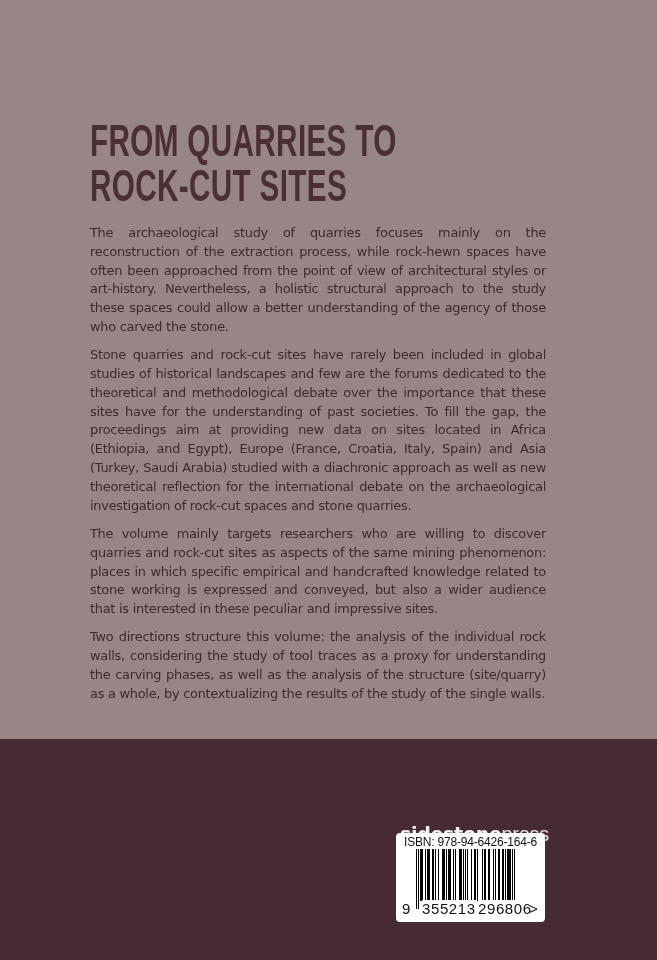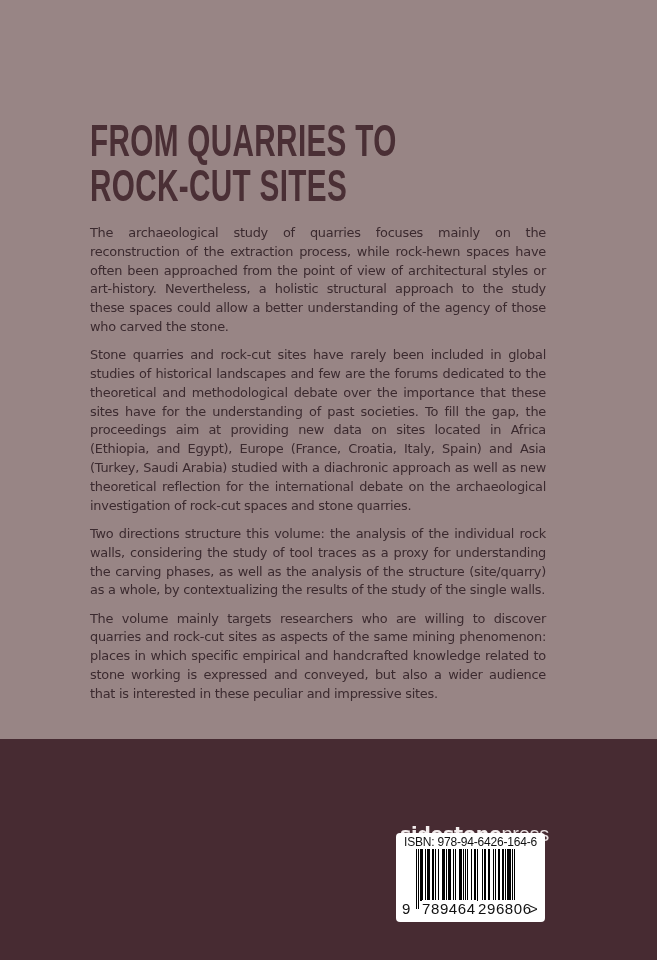--- a/index.html
+++ b/index.html
@@ -99,22 +99,22 @@
 <div class="lower"></div>
 
 <h1 class="title">
   <span class="line">FROM QUARRIES TO</span>
   <span class="line">ROCK-CUT SITES</span>
 </h1>
 
 <div class="body-text">
   <p>The archaeological study of quarries focuses mainly on the reconstruction of the extraction process, while rock-hewn spaces have often been approached from the point of view of architectural styles or art-history. Nevertheless, a holistic structural approach to the study these spaces could allow a better understanding of the agency of those who carved the stone.</p>
   <p>Stone quarries and rock-cut sites have rarely been included in global studies of historical landscapes and few are the forums dedicated to the theoretical and methodological debate over the importance that these sites have for the understanding of past societies. To fill the gap, the proceedings aim at providing new data on sites located in Africa (Ethiopia, and Egypt), Europe (France, Croatia, Italy, Spain) and Asia (Turkey, Saudi Arabia) studied with a diachronic approach as well as new theoretical reflection for the international debate on the archaeological investigation of rock-cut spaces and stone quarries.</p>
+  <p>The volume mainly targets researchers who are willing to discover quarries and rock-cut sites as aspects of the same mining phenomenon: places in which specific empirical and handcrafted knowledge related to stone working is expressed and conveyed, but also a wider audience that is interested in these peculiar and impressive sites.</p>
   <p>Two directions structure this volume: the analysis of the individual rock walls, considering the study of tool traces as a proxy for understanding the carving phases, as well as the analysis of the structure (site/quarry) as a whole, by contextualizing the results of the study of the single walls.</p>
-  <p>The volume mainly targets researchers who are willing to discover quarries and rock-cut sites as aspects of the same mining phenomenon: places in which specific empirical and handcrafted knowledge related to stone working is expressed and conveyed, but also a wider audience that is interested in these peculiar and impressive sites.</p>
 </div>
 
 <div class="logo">
   <span class="bold">sidestone</span><span class="light">press</span>
 </div>
 
 <div class="barcode-box">
   <div class="isbn">ISBN: 978-94-6426-164-6</div>
   <div class="bars" id="bars">
       <span class="guard" style="width: 1.12px;"></span>
@@ -174,17 +174,17 @@
       <span style="width: 1.12px;"></span>
       <span class="gap" style="width: 1.12px;"></span>
       <span style="width: 3.36px;"></span>
       <span class="gap" style="width: 1.12px;"></span>
       <span class="guard" style="width: 1.12px;"></span>
       <span class="gap" style="width: 1.12px;"></span>
       <span class="guard" style="width: 1.12px;"></span>
     </div>
   <div class="digits">
     <span class="lead">9</span>
-    <span class="left">789464</span>
+    <span class="left">355213</span>
     <span class="right">296806</span>
     <span class="chev">&gt;</span>
   </div>
 </div>
 
 </body></html>

